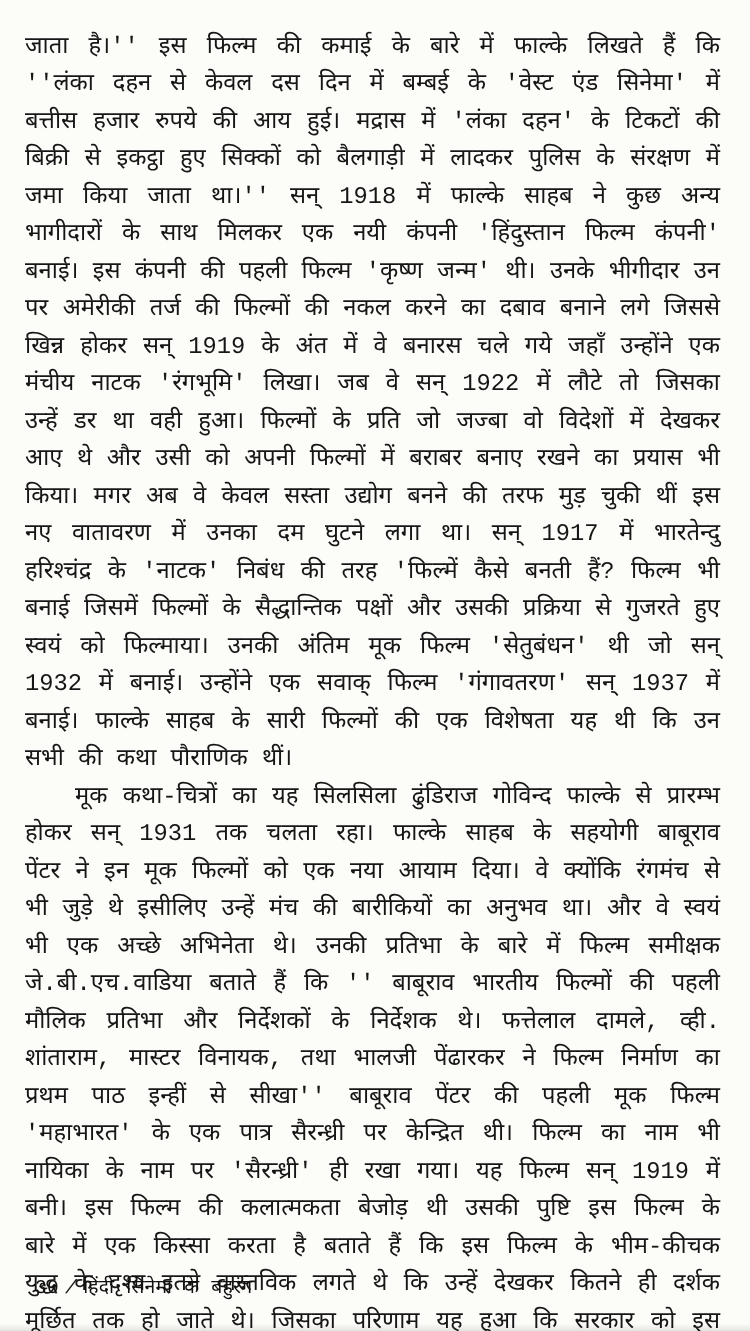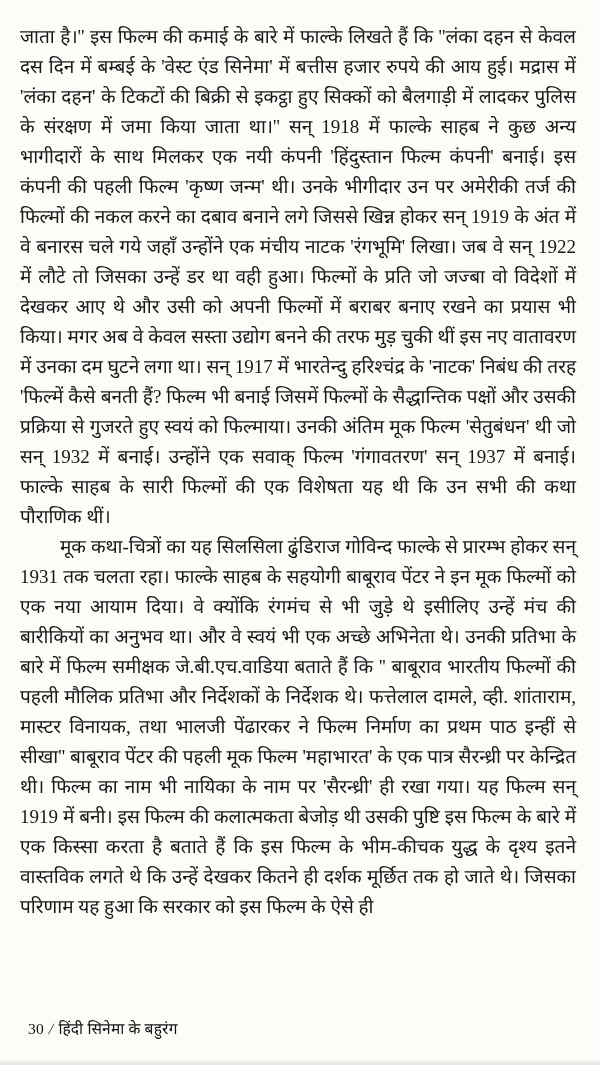--- a/index.html
+++ b/index.html
@@ -4,21 +4,21 @@
 <style>
   * { margin: 0; padding: 0; box-sizing: border-box; }
   html, body { background: #9a9a9a; }
   .page {
     position: relative;
     width: 600px;
     height: 1065px;
     margin: 0 auto;
     background: #fcfcf9;
     color: #161616;
-    font-family: Liberation Serif, serif;
+    font-family: Liberation Mono, monospace;
     overflow: hidden;
   }
   .text-block {
     padding: 22px 24px 0 20px;
     font-size: 19px;
     line-height: 30px;
     text-align: justify;
     text-justify: inter-word;
   }
   .para { margin: 0; }

